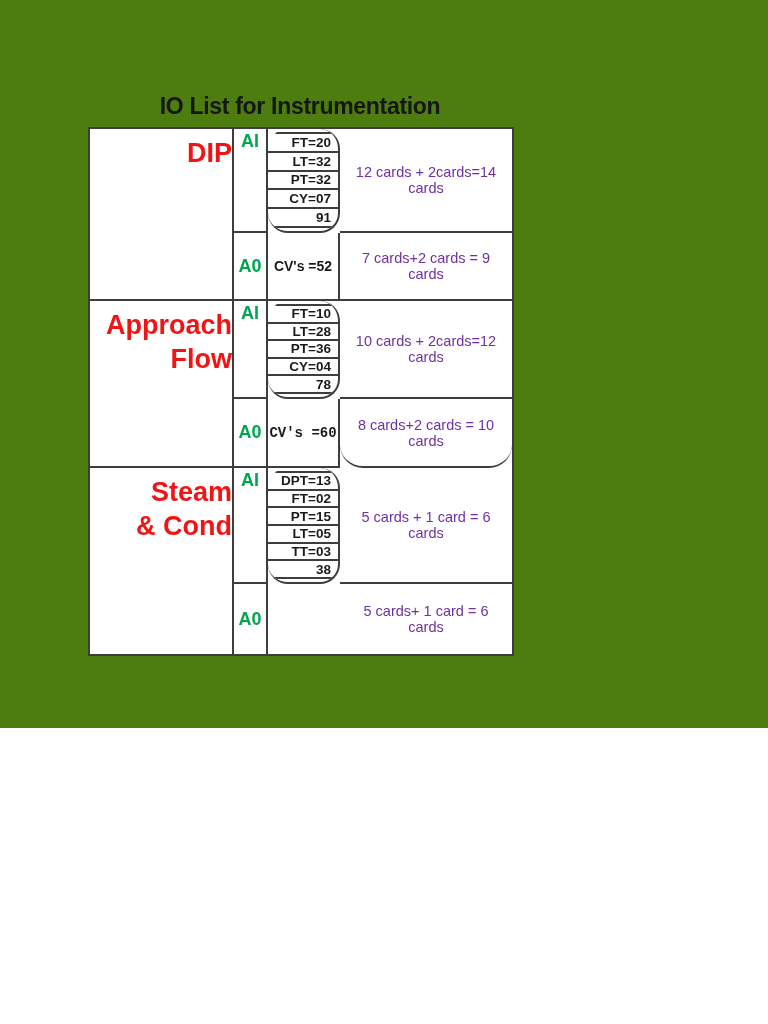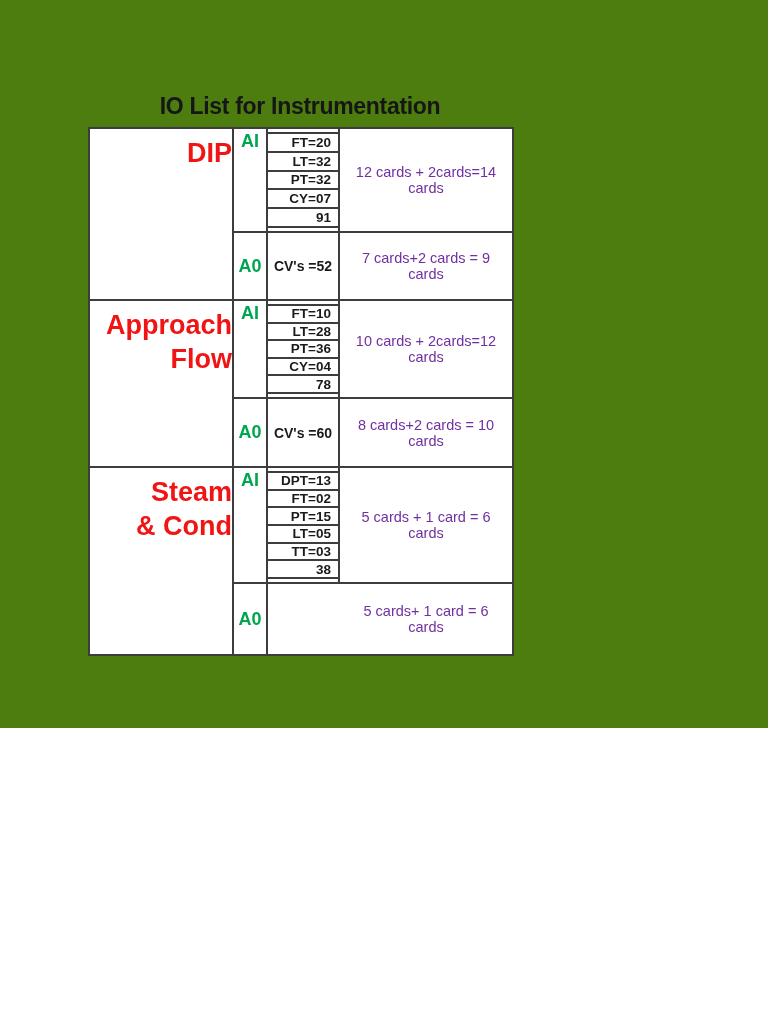--- a/index.html
+++ b/index.html
@@ -63,21 +63,21 @@
     color: var(--io-type, #00a550);
   }
   .ao-cell {
     display: flex;
     align-items: center;
     justify-content: center;
     font-size: 18px;
     font-weight: bold;
     color: var(--io-type, #00a550);
   }
-  .values-cell { position: relative; }
+  .values-cell { position: relative; border-radius: 20px; }
   .values-stack {
     display: flex;
     flex-direction: column;
     height: calc(100% - 6px);
     margin-top: 3px;
   }
   .value-item {
     flex: 1;
     display: flex;
     align-items: center;
@@ -137,22 +137,22 @@
     <div class="values-stack">
           <div class="value-item">FT=10</div>
           <div class="value-item">LT=28</div>
           <div class="value-item">PT=36</div>
           <div class="value-item">CY=04</div>
           <div class="value-item">78</div>
         </div>
   </div>
   <div class="cell col4 cards-cell" style="grid-area: 3 / 4;">10 cards + 2cards=12 cards</div>
   <div class="cell col2 ao-cell" style="grid-area: 4 / 2;">A0</div>
-  <div class="cell col3 cv-cell" style="grid-area: 4 / 3;">CV's =60</div>
-  <div class="cell col4 cards-cell" style="grid-area: 4 / 4;">8 cards+2 cards = 10 cards</div>
+  <div class="cell col3 cv-cell" style="grid-area: 4 / 3; font-family: Liberation Mono, monospace;">CV's =60</div>
+  <div class="cell col4 cards-cell" style="grid-area: 4 / 4; border-radius: 23px;">8 cards+2 cards = 10 cards</div>
 
   <div class="cell col1 name-cell no-bb" style="grid-area: 5 / 1 / span 2 / span 1; margin-left: 42px;">Steam &amp; Cond</div>
   <div class="cell col2 ai-cell" style="grid-area: 5 / 2;">AI</div>
   <div class="cell col3 values-cell" style="grid-area: 5 / 3;">
     <div class="values-stack">
           <div class="value-item">DPT=13</div>
           <div class="value-item">FT=02</div>
           <div class="value-item">PT=15</div>
           <div class="value-item">LT=05</div>
           <div class="value-item">TT=03</div>

